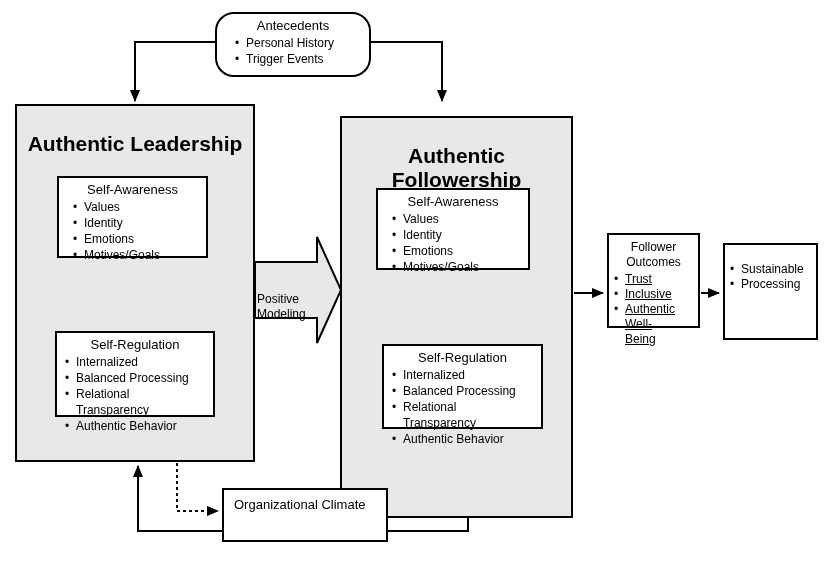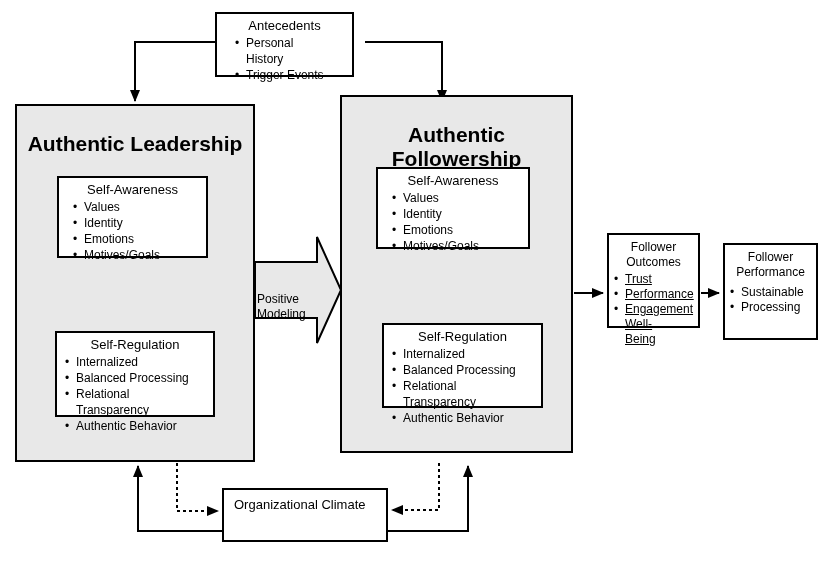--- a/index.html
+++ b/index.html
@@ -41,21 +41,21 @@
     <polyline class="line" points="453,259 453,326" marker-end="url(#ah)"></polyline>
     <polygon class="block-arrow" points="255,262 317,262 317,237 341,290 317,343 317,318 255,318" style="fill: rgb(232, 232, 232);"></polygon>
     <polyline class="line" points="574,293 603,293" marker-end="url(#ah)"></polyline>
     <polyline class="line" points="701,293 719,293" marker-end="url(#ah)"></polyline>
     <polyline class="line dashed" points="177,463 177,511 218,511" marker-end="url(#ah)"></polyline>
     <polyline class="line dashed" points="439,463 439,510 392,510" marker-end="url(#ah)"></polyline>
     <polyline class="line" points="222,531 138,531 138,466" marker-end="url(#ah)"></polyline>
     <polyline class="line" points="388,531 468,531 468,466" marker-end="url(#ah)"></polyline>
   </svg>
 
-  <div class="box" style="left:215px;top:12px;width:139px;height:65px;">
+  <div class="box" style="left:215px;top:12px;width:156px;height:65px;border-radius:19px;">
     <div class="inner-title">Antecedents</div>
     <ul class="bullets" style="padding-left:18px;">
       <li>Personal History</li>
       <li>Trigger Events</li>
     </ul>
   </div>
 
   <div class="box panel" style="left: 15px; top: 104px; width: 240px; height: 358px; background: rgb(232, 232, 232);">
     <div class="panel-title">Authentic Leadership</div>
 
@@ -78,21 +78,21 @@
         <li>Authentic Behavior</li>
       </ul>
     </div>
   </div>
 
   <div class="pm-label">
     <div>Positive</div>
     <div>Modeling</div>
   </div>
 
-  <div class="box panel" style="left: 340px; top: 95px; width: 233px; height: 358px; background: rgb(232, 232, 232);">
+  <div class="box panel" style="left: 340px; top: 116px; width: 233px; height: 402px; background: rgb(232, 232, 232);">
     <div class="panel-title">Authentic Followership</div>
 
     <div class="box" style="left:34px;top:70px;width:154px;height:82px;">
       <div class="inner-title">Self-Awareness</div>
       <ul class="bullets">
         <li>Values</li>
         <li>Identity</li>
         <li>Emotions</li>
         <li>Motives/Goals</li>
       </ul>
@@ -106,28 +106,27 @@
         <li>Relational Transparency</li>
         <li>Authentic Behavior</li>
       </ul>
     </div>
   </div>
 
   <div class="box" style="left:607px;top:233px;width:93px;height:95px;">
     <div class="small-title">Follower Outcomes</div>
     <ul class="bullets" style="padding-left:5px;line-height:15px;text-decoration:underline;">
       <li>Trust</li>
-      <li>Performance</li>
-      <li>Engagement Well-Being</li>
+      <li>Inclusive</li>
+      <li>Authentic Well-Being</li>
     </ul>
   </div>
 
   <div class="box" style="left:723px;top:243px;width:95px;height:97px;">
-    <div class="small-title">Follower Performance</div>
-    <ul class="bullets" style="padding-left:5px;line-height:15px;margin-top:5px;">
+    <ul class="bullets" style="padding-left:5px;line-height:15px;margin-top:17px;">
       <li>Sustainable</li>
       <li>Processing</li>
     </ul>
   </div>
 
   <div class="box" style="left:222px;top:488px;width:166px;height:54px;">
     <div class="climate-text">
       <div>Organizational Climate</div>
     </div>
   </div>

